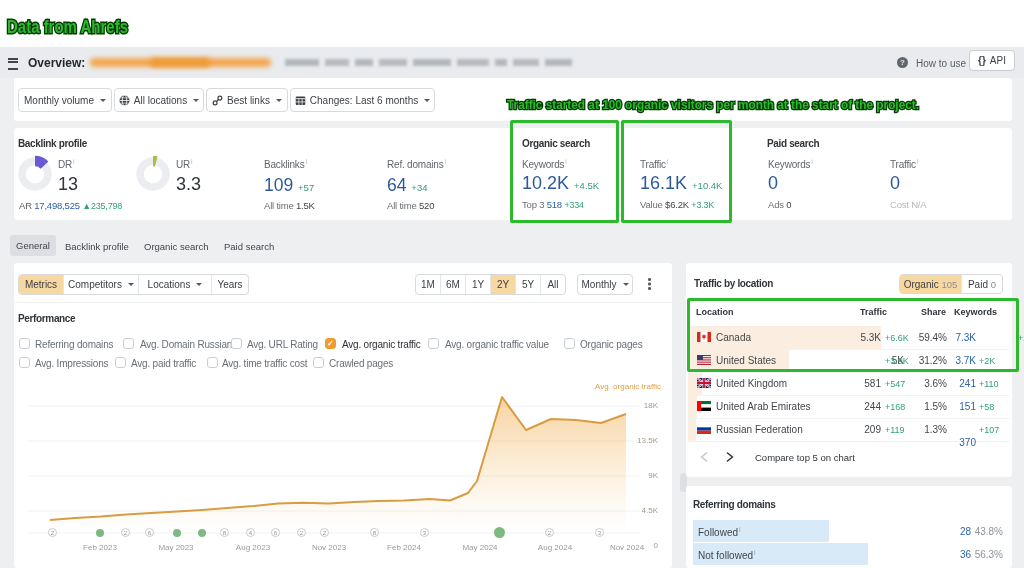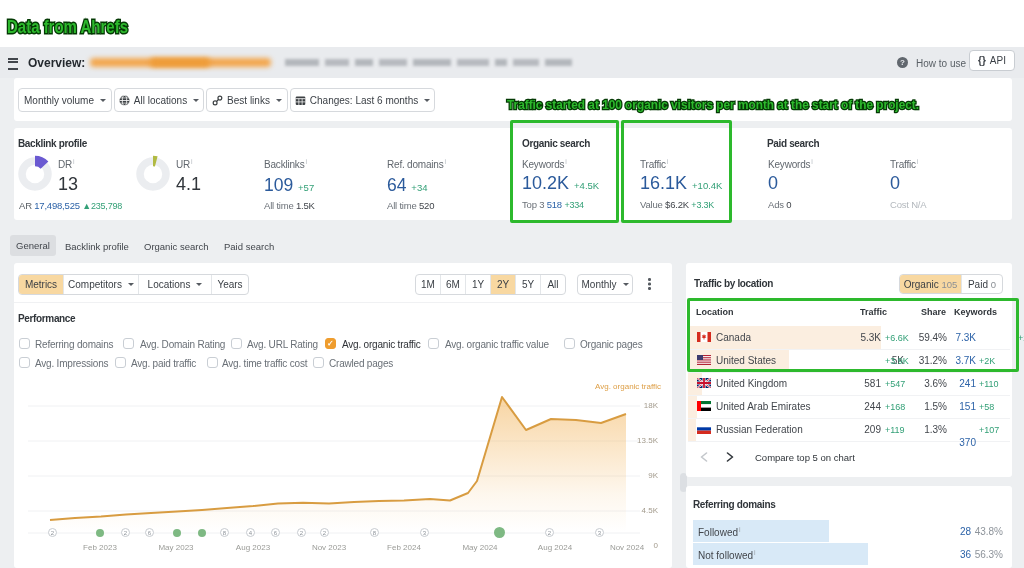--- a/index.html
+++ b/index.html
@@ -108,21 +108,21 @@
   </svg>
 <div class="abs lbl" style="left:58px;top:157.5px">DR<span class="sup">i</span></div>
 <div class="abs" style="left:58px;top:174px;font-size:18px;color:#30353a">13</div>
 <div class="sub" style="left:19px;top:200px;color:#5a6066">AR <span class="blue">17,498,525</span> <span class="grn" style="font-size:9px">▲235,798</span></div>
 
 <svg class="abs" style="left:134px;top:155px" width="38" height="38">
     <circle cx="19" cy="19" r="13" fill="none" stroke="#ebedf0" stroke-width="7.5"></circle>
     <circle cx="19" cy="19" r="13" fill="none" stroke="#b1ba42" stroke-width="10.5" stroke-dasharray="3.35 78.33" transform="rotate(-90 19 19)"></circle>
   </svg>
 <div class="abs lbl" style="left:176px;top:157.5px">UR<span class="sup">i</span></div>
-<div class="abs" style="left:176px;top:174px;font-size:18px;color:#30353a">4.1</div>
+<div class="abs" style="left:176px;top:174px;font-size:18px;color:#30353a">3.3</div>
 
 <div class="abs lbl" style="left:264px;top:157.5px">Backlinks<span class="sup">i</span></div>
 <div class="abs navy" style="left:264px;top:175px;font-size:17.5px">109 <span class="grn" style="font-size:9.5px">+57</span></div>
 <div class="sub" style="left:264px;top:200px">All time <span style="color:#42464c">1.5K</span></div>
 
 <div class="abs lbl" style="left:387px;top:157.5px">Ref. domains<span class="sup">i</span></div>
 <div class="abs navy" style="left:387px;top:175px;font-size:17.5px">64 <span class="grn" style="font-size:9.5px">+34</span></div>
 <div class="sub" style="left:387px;top:200px">All time <span style="color:#42464c">520</span></div>
 
 <div class="title" style="left:522px;top:138px">Organic search</div>
@@ -171,21 +171,21 @@
 <div class="btn" style="left:577px;top:274px;width:54px;height:19px">Monthly<span class="caret"></span></div>
 <div class="abs" style="left:648px;top:278px;width:2.5px;height:2.5px;background:#565b61;border-radius:50%;box-shadow:0 4.5px 0 #565b61,0 9px 0 #565b61"></div>
 
 <div class="abs" style="left:14px;top:302px;width:658px;height:1px;background:#f0f1f3"></div>
 
 <div class="title" style="left:18px;top:313px">Performance</div>
 
 <div class="cb" style="left:19px;top:338px"></div>
 <div class="cbl" style="left:35px;top:339px">Referring domains</div>
 <div class="cb" style="left:123px;top:338px"></div>
-<div class="cbl" style="left:140px;top:339px">Avg. Domain Rating</div>
+<div class="cbl" style="left:140px;top:339px">Avg. Domain Russian</div>
 <div class="cb" style="left:231px;top:338px"></div>
 <div class="cbl" style="left:247px;top:339px">Avg. URL Rating</div>
 <div class="cb" style="left:325px;top:338px;background:#ef9d2e;border-color:#ef9d2e"></div>
 <div class="abs" style="left:327px;top:339px;color:#fff;font-size:8px;font-weight:bold">✓</div>
 <div class="cbl" style="left:342px;top:339px;color:#2f3237;letter-spacing:-0.2px">Avg. organic traffic</div>
 <div class="cb" style="left:428px;top:338px"></div>
 <div class="cbl" style="left:445px;top:339px">Avg. organic traffic value</div>
 <div class="cb" style="left:564px;top:338px"></div>
 <div class="cbl" style="left:580px;top:339px">Organic pages</div>
 

